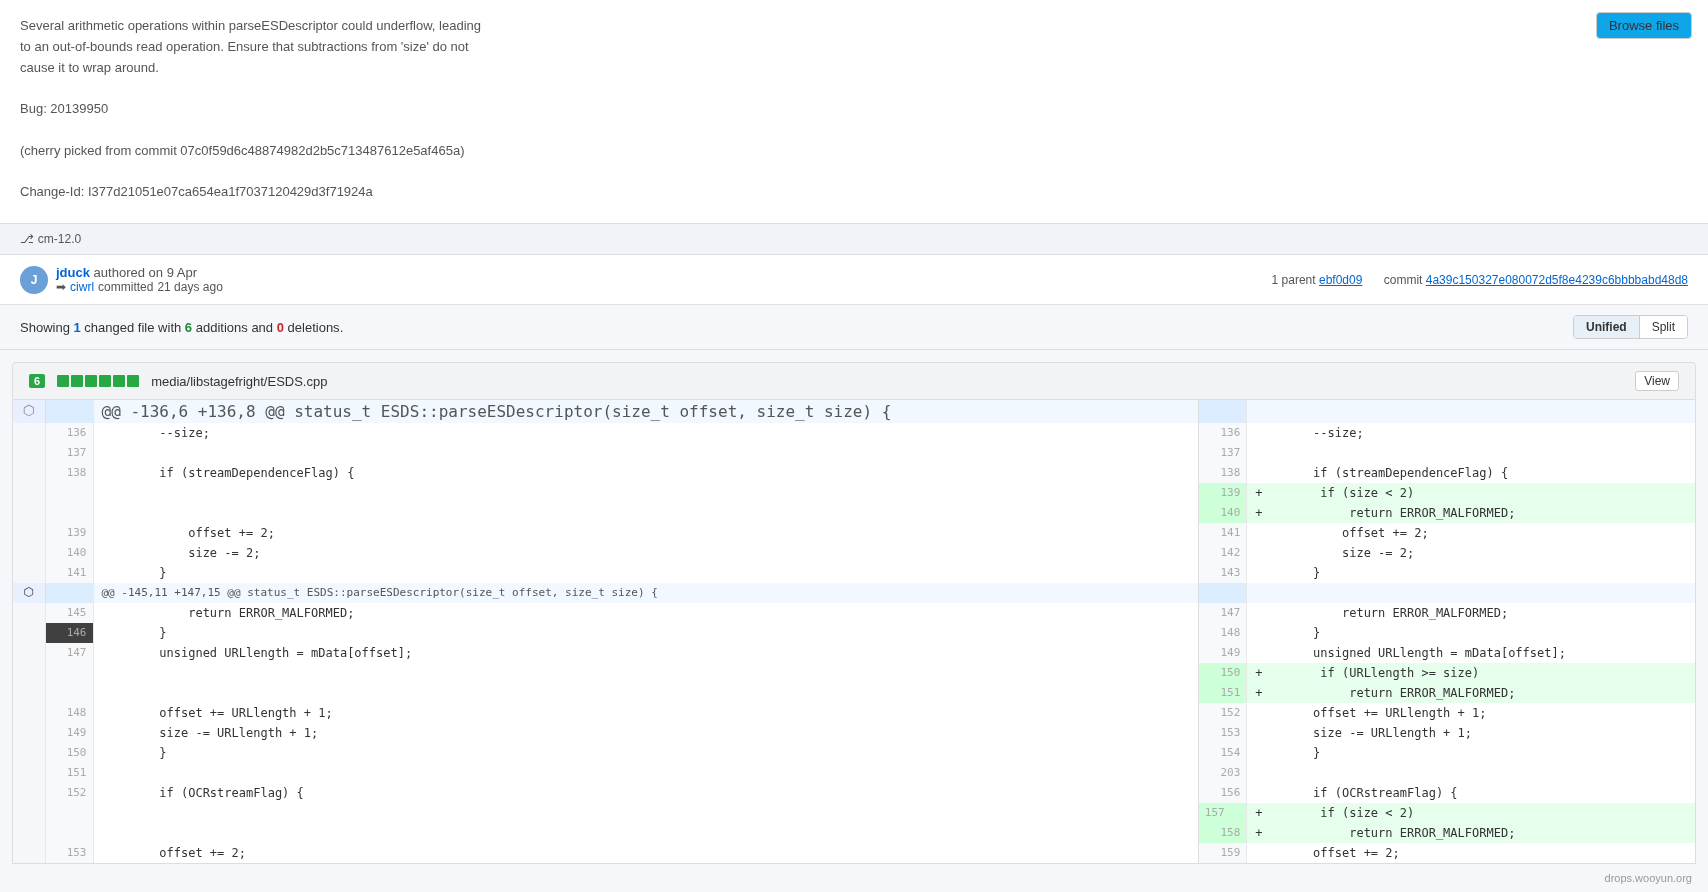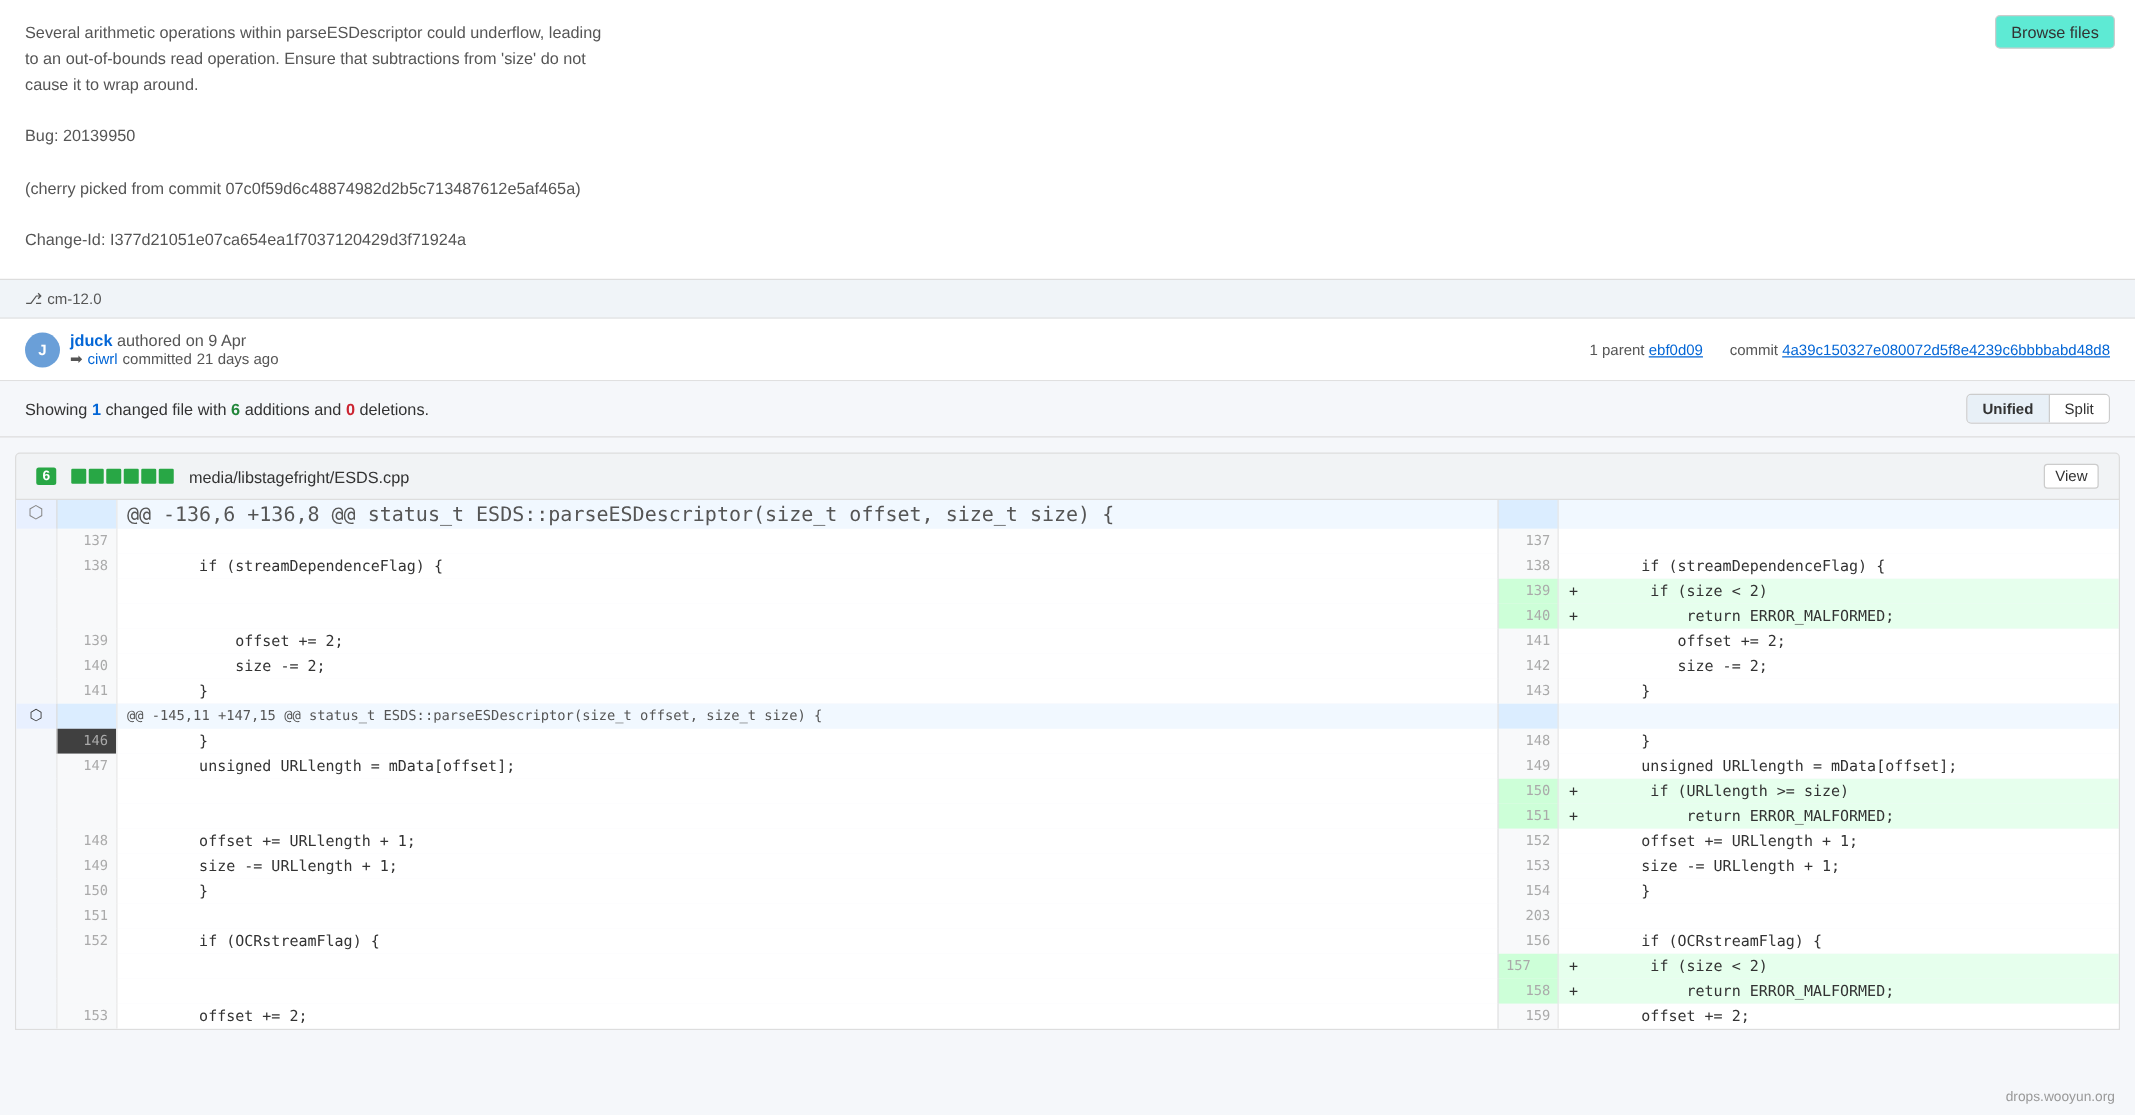--- a/index.html
+++ b/index.html
@@ -29,21 +29,21 @@
       font-size: 13px;
       color: #555;
       line-height: 1.6;
       white-space: pre-wrap;
       margin-bottom: 8px;
     }
     .browse-files-btn {
       position: absolute;
       top: 12px;
       right: 16px;
-      background: #5eead4;
+      background: #0ea5e9;
       border: 1px solid #ccc;
       border-radius: 4px;
       padding: 5px 12px;
       font-size: 13px;
       color: #333;
       cursor: pointer;
       text-decoration: none;
     }
     .commit-meta-bar {
       background: #f0f4f8;
@@ -323,20 +323,28 @@
         <tr style="background: rgb(241, 248, 255);">
               <td style="width: 32px; min-width: 32px; text-align: center; background: rgb(232, 240, 255); border-right: 1px solid rgb(221, 221, 221); cursor: pointer;"><span style="font-size:14px;color:#888;">⬡</span></td>
               <td style="width: 48px; text-align: right; padding: 0px 6px; color: rgb(170, 170, 170); background: rgb(219, 237, 255); border-right: 1px solid rgb(232, 232, 232); font-family: monospace; font-size: 11px; line-height: 20px;"></td>
               <td style="padding: 0px 8px; font-family: Consolas, Monaco, monospace; font-size: 16px; line-height: 20px; color: rgb(85, 85, 85); background: rgb(241, 248, 255);">@@ -136,6 +136,8 @@ status_t ESDS::parseESDescriptor(size_t offset, size_t size) {</td>
               <td style="width: 1px; background: rgb(221, 221, 221); padding: 0px;"></td>
               <td style="width: 48px; text-align: right; padding: 0px 6px; color: rgb(170, 170, 170); background: rgb(219, 237, 255); border-right: 1px solid rgb(232, 232, 232); font-family: monospace; font-size: 11px; line-height: 20px;"></td>
               <td style="padding: 0px 8px; font-family: Consolas, Monaco, monospace; font-size: 11px; line-height: 20px; color: rgb(85, 85, 85); background: rgb(241, 248, 255);"></td>
             </tr>
             <tr>
               <td style="width: 32px; min-width: 32px; text-align: center; background: rgb(245, 247, 250); border-right: 1px solid rgb(232, 232, 232);"></td>
+              <td style="width: 48px; min-width: 48px; text-align: right; padding: 0px 6px; color: rgb(170, 170, 170); background: rgb(248, 249, 250); border-right: 1px solid rgb(232, 232, 232); font-family: monospace; font-size: 11px; line-height: 20px; user-select: none;">136</td>
+              <td style="padding: 0px 8px; font-family: Consolas, Monaco, monospace; font-size: 12px; line-height: 20px; color: rgb(51, 51, 51); background: rgb(255, 255, 255); white-space: pre;">        --size;</td>
+              <td style="width: 1px; background: rgb(221, 221, 221); padding: 0px;"></td>
+              <td style="width: 48px; min-width: 48px; text-align: right; padding: 0px 6px; color: rgb(170, 170, 170); background: rgb(248, 249, 250); border-right: 1px solid rgb(232, 232, 232); font-family: monospace; font-size: 11px; line-height: 20px; user-select: none;">136</td>
+              <td style="padding: 0px 8px; font-family: Consolas, Monaco, monospace; font-size: 12px; line-height: 20px; color: rgb(51, 51, 51); background: rgb(255, 255, 255); white-space: pre;">        --size;</td>
+            </tr>
+            <tr>
+              <td style="width: 32px; min-width: 32px; text-align: center; background: rgb(245, 247, 250); border-right: 1px solid rgb(232, 232, 232);"></td>
               <td style="width: 48px; min-width: 48px; text-align: right; padding: 0px 6px; color: rgb(170, 170, 170); background: rgb(248, 249, 250); border-right: 1px solid rgb(232, 232, 232); font-family: monospace; font-size: 11px; line-height: 20px; user-select: none;">137</td>
               <td style="padding: 0px 8px; font-family: Consolas, Monaco, monospace; font-size: 12px; line-height: 20px; color: rgb(51, 51, 51); background: rgb(255, 255, 255); white-space: pre;"></td>
               <td style="width: 1px; background: rgb(221, 221, 221); padding: 0px;"></td>
               <td style="width: 48px; min-width: 48px; text-align: right; padding: 0px 6px; color: rgb(170, 170, 170); background: rgb(248, 249, 250); border-right: 1px solid rgb(232, 232, 232); font-family: monospace; font-size: 11px; line-height: 20px; user-select: none;">137</td>
               <td style="padding: 0px 8px; font-family: Consolas, Monaco, monospace; font-size: 12px; line-height: 20px; color: rgb(51, 51, 51); background: rgb(255, 255, 255); white-space: pre;"></td>
             </tr>
             <tr>
               <td style="width: 32px; min-width: 32px; text-align: center; background: rgb(245, 247, 250); border-right: 1px solid rgb(232, 232, 232);"></td>
               <td style="width: 48px; min-width: 48px; text-align: right; padding: 0px 6px; color: rgb(170, 170, 170); background: rgb(248, 249, 250); border-right: 1px solid rgb(232, 232, 232); font-family: monospace; font-size: 11px; line-height: 20px; user-select: none;">138</td>
               <td style="padding: 0px 8px; font-family: Consolas, Monaco, monospace; font-size: 12px; line-height: 20px; color: rgb(51, 51, 51); background: rgb(255, 255, 255); white-space: pre;">        if (streamDependenceFlag) {</td>
@@ -387,20 +395,28 @@
             <tr style="background: rgb(241, 248, 255);">
               <td style="width: 32px; min-width: 32px; text-align: center; background: rgb(232, 240, 255); border-right: 1px solid rgb(221, 221, 221); cursor: pointer;">⬡</td>
               <td style="width: 48px; min-width: 48px; text-align: right; padding: 0px 6px; color: rgb(170, 170, 170); background: rgb(219, 237, 255); border-right: 1px solid rgb(232, 232, 232); font-family: monospace; font-size: 11px; line-height: 20px;"></td>
               <td style="padding: 0px 8px; font-family: Consolas, Monaco, monospace; font-size: 11px; line-height: 20px; color: rgb(85, 85, 85); background: rgb(241, 248, 255);">@@ -145,11 +147,15 @@ status_t ESDS::parseESDescriptor(size_t offset, size_t size) {</td>
               <td style="width: 1px; background: rgb(221, 221, 221); padding: 0px;"></td>
               <td style="width: 48px; min-width: 48px; text-align: right; padding: 0px 6px; color: rgb(170, 170, 170); background: rgb(219, 237, 255); border-right: 1px solid rgb(232, 232, 232); font-family: monospace; font-size: 11px; line-height: 20px;"></td>
               <td style="padding: 0px 8px; font-family: Consolas, Monaco, monospace; font-size: 11px; line-height: 20px; color: rgb(85, 85, 85); background: rgb(241, 248, 255);"></td>
             </tr>
             <tr>
               <td style="width: 32px; min-width: 32px; text-align: center; background: rgb(245, 247, 250); border-right: 1px solid rgb(232, 232, 232);"></td>
+              <td style="width: 48px; min-width: 48px; text-align: right; padding: 0px 6px; color: rgb(170, 170, 170); background: rgb(248, 249, 250); border-right: 1px solid rgb(232, 232, 232); font-family: monospace; font-size: 11px; line-height: 20px; user-select: none;">145</td>
+              <td style="padding: 0px 8px; font-family: Consolas, Monaco, monospace; font-size: 12px; line-height: 20px; color: rgb(51, 51, 51); background: rgb(255, 255, 255); white-space: pre;">            return ERROR_MALFORMED;</td>
+              <td style="width: 1px; background: rgb(221, 221, 221); padding: 0px;"></td>
+              <td style="width: 48px; min-width: 48px; text-align: right; padding: 0px 6px; color: rgb(170, 170, 170); background: rgb(248, 249, 250); border-right: 1px solid rgb(232, 232, 232); font-family: monospace; font-size: 11px; line-height: 20px; user-select: none;">147</td>
+              <td style="padding: 0px 8px; font-family: Consolas, Monaco, monospace; font-size: 12px; line-height: 20px; color: rgb(51, 51, 51); background: rgb(255, 255, 255); white-space: pre;">            return ERROR_MALFORMED;</td>
+            </tr>
+            <tr>
+              <td style="width: 32px; min-width: 32px; text-align: center; background: rgb(245, 247, 250); border-right: 1px solid rgb(232, 232, 232);"></td>
               <td style="width: 48px; min-width: 48px; text-align: right; padding: 0px 6px; color: rgb(170, 170, 170); background: #404040; border-right: 1px solid rgb(232, 232, 232); font-family: monospace; font-size: 11px; line-height: 20px; user-select: none;">146</td>
               <td style="padding: 0px 8px; font-family: Consolas, Monaco, monospace; font-size: 12px; line-height: 20px; color: rgb(51, 51, 51); background: rgb(255, 255, 255); white-space: pre;">        }</td>
               <td style="width: 1px; background: rgb(221, 221, 221); padding: 0px;"></td>
               <td style="width: 48px; min-width: 48px; text-align: right; padding: 0px 6px; color: rgb(170, 170, 170); background: rgb(248, 249, 250); border-right: 1px solid rgb(232, 232, 232); font-family: monospace; font-size: 11px; line-height: 20px; user-select: none;">148</td>
               <td style="padding: 0px 8px; font-family: Consolas, Monaco, monospace; font-size: 12px; line-height: 20px; color: rgb(51, 51, 51); background: rgb(255, 255, 255); white-space: pre;">        }</td>
             </tr>
             <tr>
               <td style="width: 32px; min-width: 32px; text-align: center; background: rgb(245, 247, 250); border-right: 1px solid rgb(232, 232, 232);"></td>
               <td style="width: 48px; min-width: 48px; text-align: right; padding: 0px 6px; color: rgb(170, 170, 170); background: rgb(248, 249, 250); border-right: 1px solid rgb(232, 232, 232); font-family: monospace; font-size: 11px; line-height: 20px; user-select: none;">147</td>
               <td style="padding: 0px 8px; font-family: Consolas, Monaco, monospace; font-size: 12px; line-height: 20px; color: rgb(51, 51, 51); background: rgb(255, 255, 255); white-space: pre;">        unsigned URLlength = mData[offset];</td>

